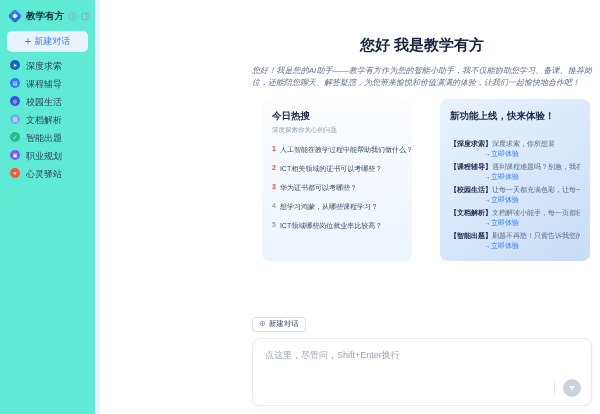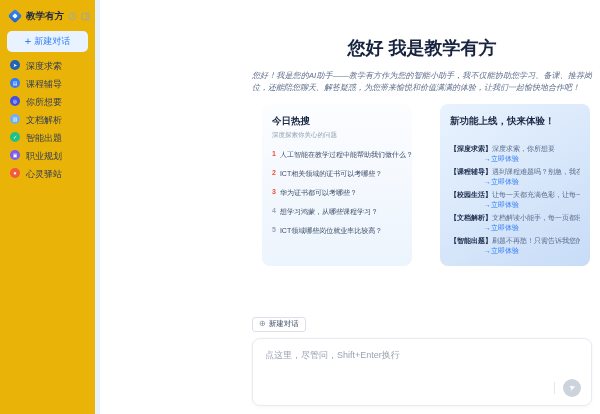--- a/index.html
+++ b/index.html
@@ -1,38 +1,38 @@
 <!DOCTYPE html>
 <html style="--accent: #2f7cf6; --hot: #f24d33;"><head>
 <meta charset="utf-8">
 <style>
   * { margin:0; padding:0; box-sizing:border-box; }
   html,body { width:600px; height:414px; overflow:hidden; }
   body { font-family:"Liberation Sans", sans-serif; background:#fff; }
   .app { display:flex; width:600px; height:414px; background:#fff; }
 
   
-  .sidebar { width:100px; flex:0 0 100px; background:#eab308; border-right:5px solid #e9f1fb; padding-top:6px; }
+  .sidebar { width:100px; flex:0 0 100px; background:#5eead4; border-right:5px solid #e9f1fb; padding-top:6px; }
   .side-header { display:flex; align-items:center; gap:4px; padding:4px 6px 6px 9px; }
   .logo { width:13px; height:13px; flex:0 0 13px; position:relative; }
   .logo .d1 { position:absolute; left:1px; top:1px; width:10px; height:10px; background:linear-gradient(135deg,#3b86f7,#1d63c9); transform:rotate(45deg); border-radius:2px; }
   .logo .d2 { position:absolute; left:4px; top:4px; width:4px; height:4px; background:#eaf3ff; transform:rotate(45deg); border-radius:1px; }
   .app-title { font-size:9.5px; font-weight:bold; color:#1f2a44; flex:1; white-space:nowrap; }
   .hdr-icons { display:flex; gap:4px; align-items:center; }
   .hdr-icons svg { display:block; }
   .new-chat { display:flex; align-items:center; justify-content:center; gap:3px; margin:2px 7px 8px; width:calc(100% - 14px); height:21px; background:#e9f3ff; color:var(--accent,#2f7cf6); border:none; border-radius:5px; font-size:9px; cursor:pointer; font-family:inherit; }
   .new-chat .plus { font-size:11px; line-height:1; }
   .menu-item { display:flex; align-items:flex-start; gap:6px; padding:0 10px; height:18px; font-size:9px; color:#2e3c58; cursor:pointer; white-space:nowrap; }
   .mi-icon { width:10px; height:10px; flex:0 0 10px; border-radius:50%; color:#fff; font-size:5px; line-height:10px; text-align:center; display:inline-flex; align-items:center; justify-content:center; font-style:normal; }
   .mi-icon i { font-style:normal; }
 
   
   .main { position:relative; flex:1; background:#fff; }
   .content { position:absolute; left:152px; top:30px; width:340px; }
-  h1.greet { font-size:18px; color:#17233f; text-align:center; margin:6px 0 10px; font-weight:bold; }
+  h1.greet { font-size:15px; color:#17233f; text-align:center; margin:6px 0 10px; font-weight:bold; }
   .intro { font-size:8px; color:#5d6d8a; line-height:1.45; text-align:justify;font-style:italic; }
 
   .cards { display:flex; gap:28px; margin-top:11px; padding-left:10px; }
   .card { width:150px; height:162px; border-radius:8px; padding:11px 10px; overflow:hidden; }
   .hot-card { background:linear-gradient(180deg,#fcfdff 0%,#ecf4fd 100%); }
   .card h2 { font-size:9.5px; color:#1d2a46; margin-bottom:3px; font-weight:bold; white-space:nowrap; }
   .hot-sub { font-size:6.5px; color:#95a1b5; margin-bottom:10px; white-space:nowrap; }
   .hot-item { display:flex; gap:4px; font-size:7px; color:#3c4c68; margin-bottom:9px; white-space:nowrap; cursor:pointer; }
   .rank { color:#9aa5b6; font-weight:bold; flex:0 0 auto; }
   .rank.hot { color:var(--hot,#f24d33); }
@@ -99,21 +99,21 @@
           <span class="mi-icon" style="background: rgb(47, 124, 246);">
             <i>▤</i>
           </span>
           <span class="mi-label">课程辅导</span>
         </div>
 
         <div class="menu-item">
           <span class="mi-icon" style="background: rgb(66, 80, 223);">
             <i>◎</i>
           </span>
-          <span class="mi-label">你所想要</span>
+          <span class="mi-label">校园生活</span>
         </div>
 
         <div class="menu-item">
           <span class="mi-icon" style="background: rgb(111, 176, 245);">
             <i>▥</i>
           </span>
           <span class="mi-label">文档解析</span>
         </div>
 
         <div class="menu-item">

